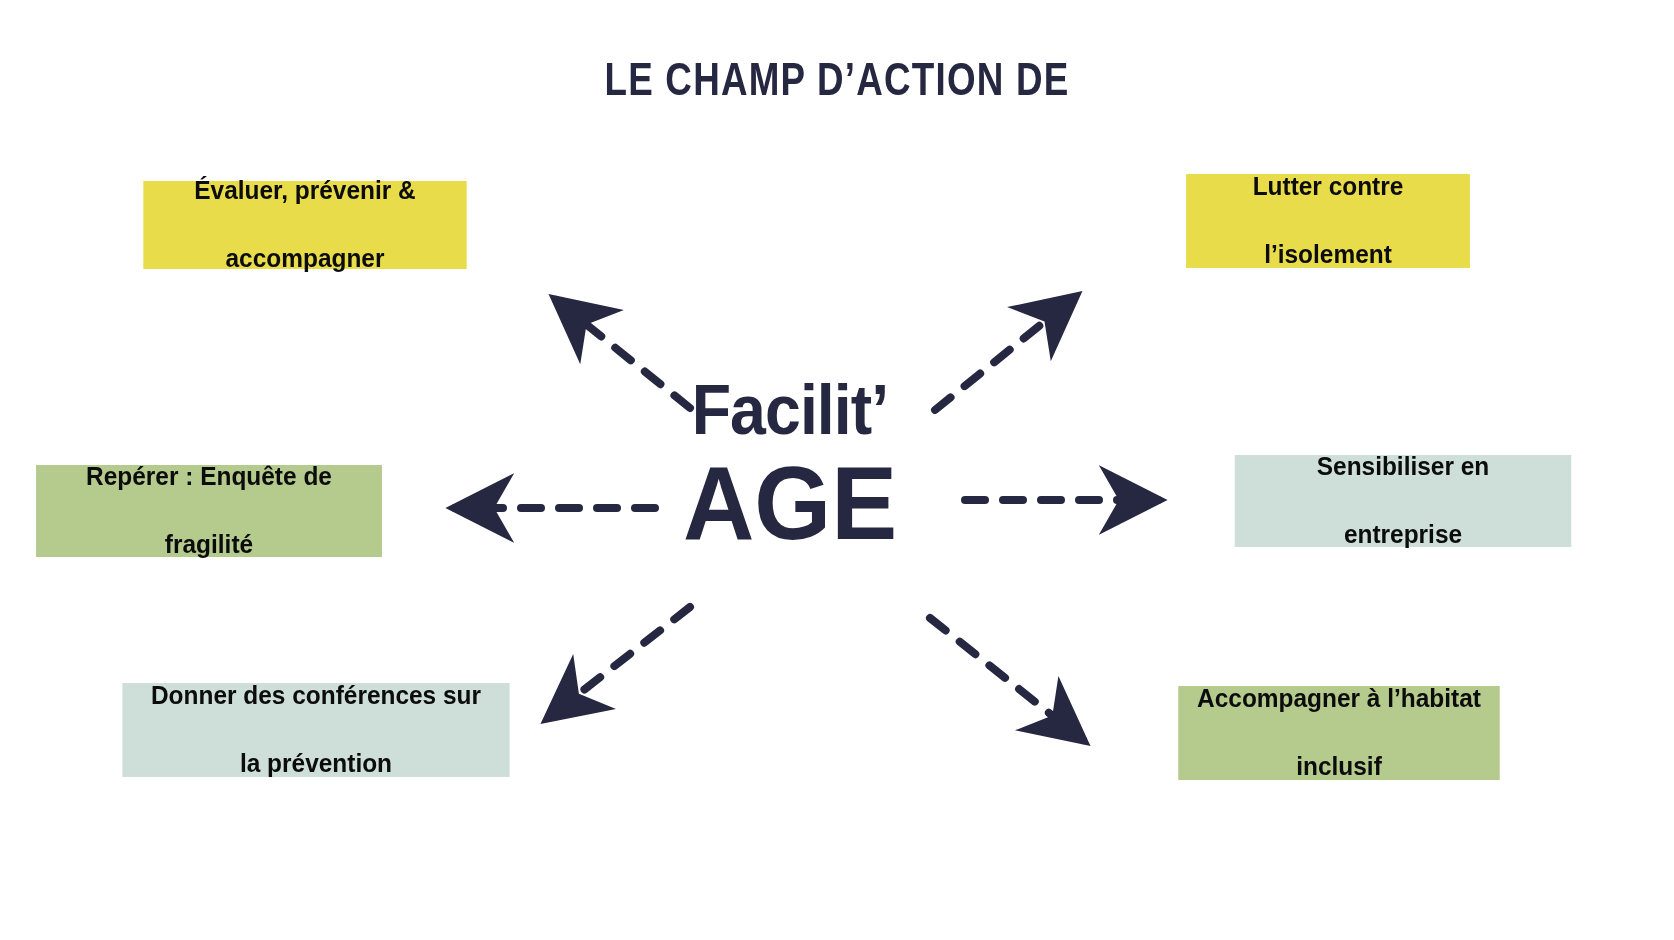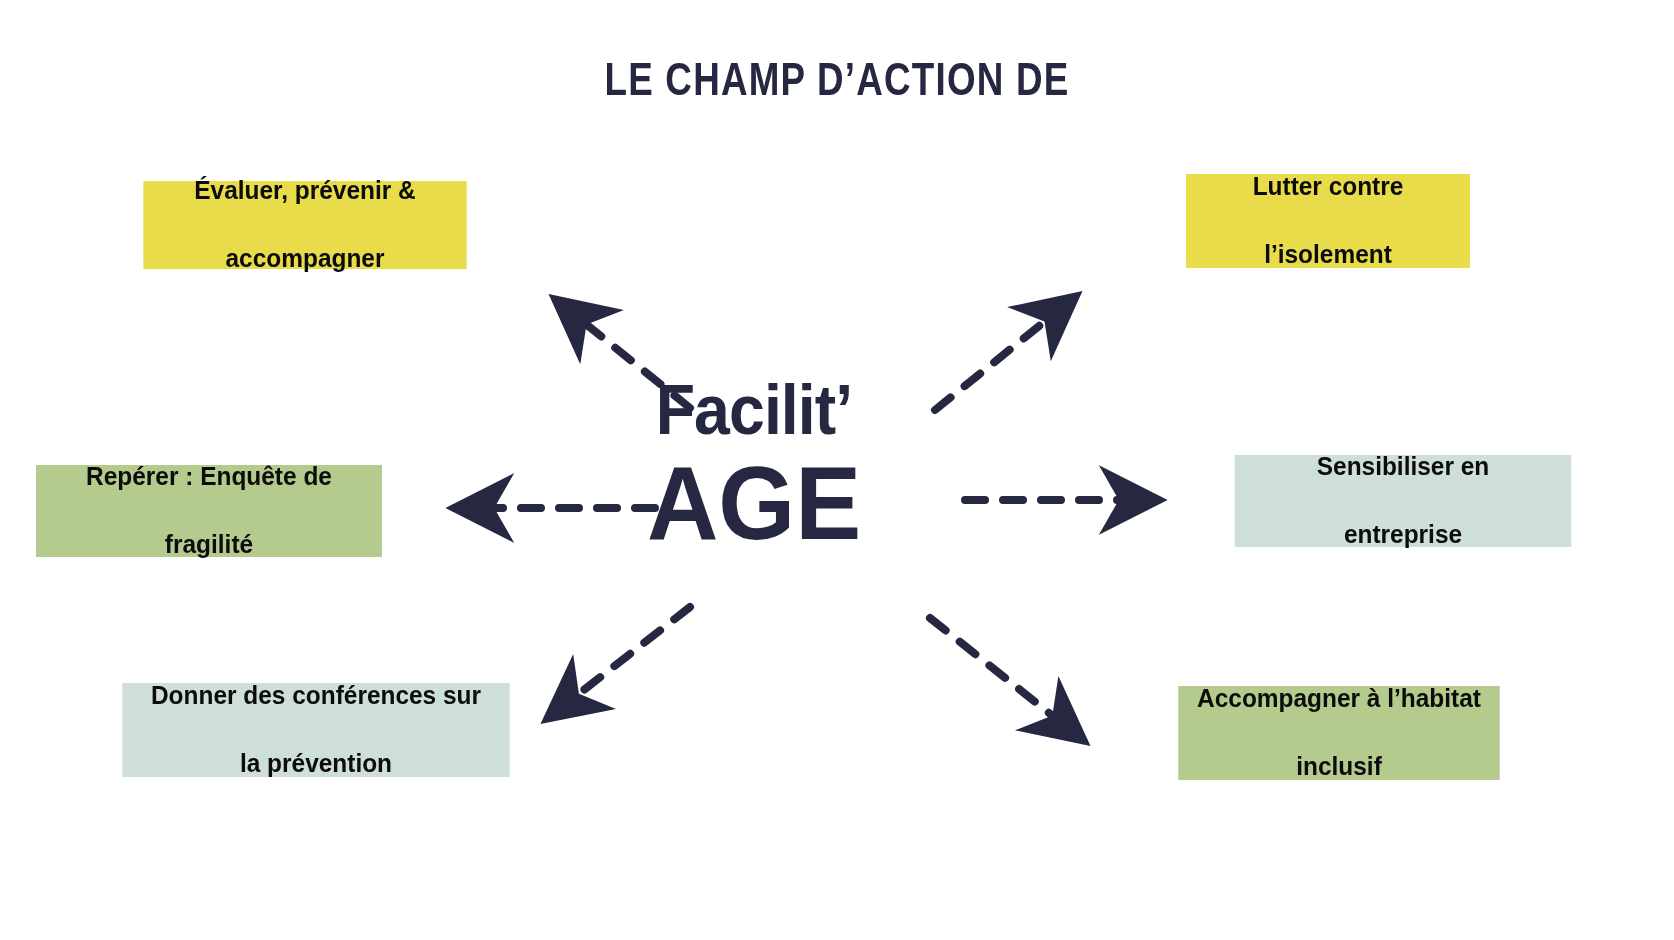--- a/index.html
+++ b/index.html
@@ -17,21 +17,21 @@
     font-family:"Liberation Sans", sans-serif;
     font-weight:bold;
     font-size:46px;
     letter-spacing:1.5px;
     transform:scaleX(0.80);
     transform-origin:center top;
     white-space:nowrap;
   }
 
   .logo{
-    position:absolute;left:584px;top:375px;width:340px;
+    position:absolute;left:620px;top:375px;width:340px;
     text-align:center;color:#262741;
     line-height:1.0;
   }
   .logo .l1{
     font-size:70px;font-weight:bold;letter-spacing:-1px;
     transform:scaleX(0.92);transform-origin:center;
     display:block;
   }
   .logo .l2{
     font-size:104px;font-weight:bold;letter-spacing:0px;

